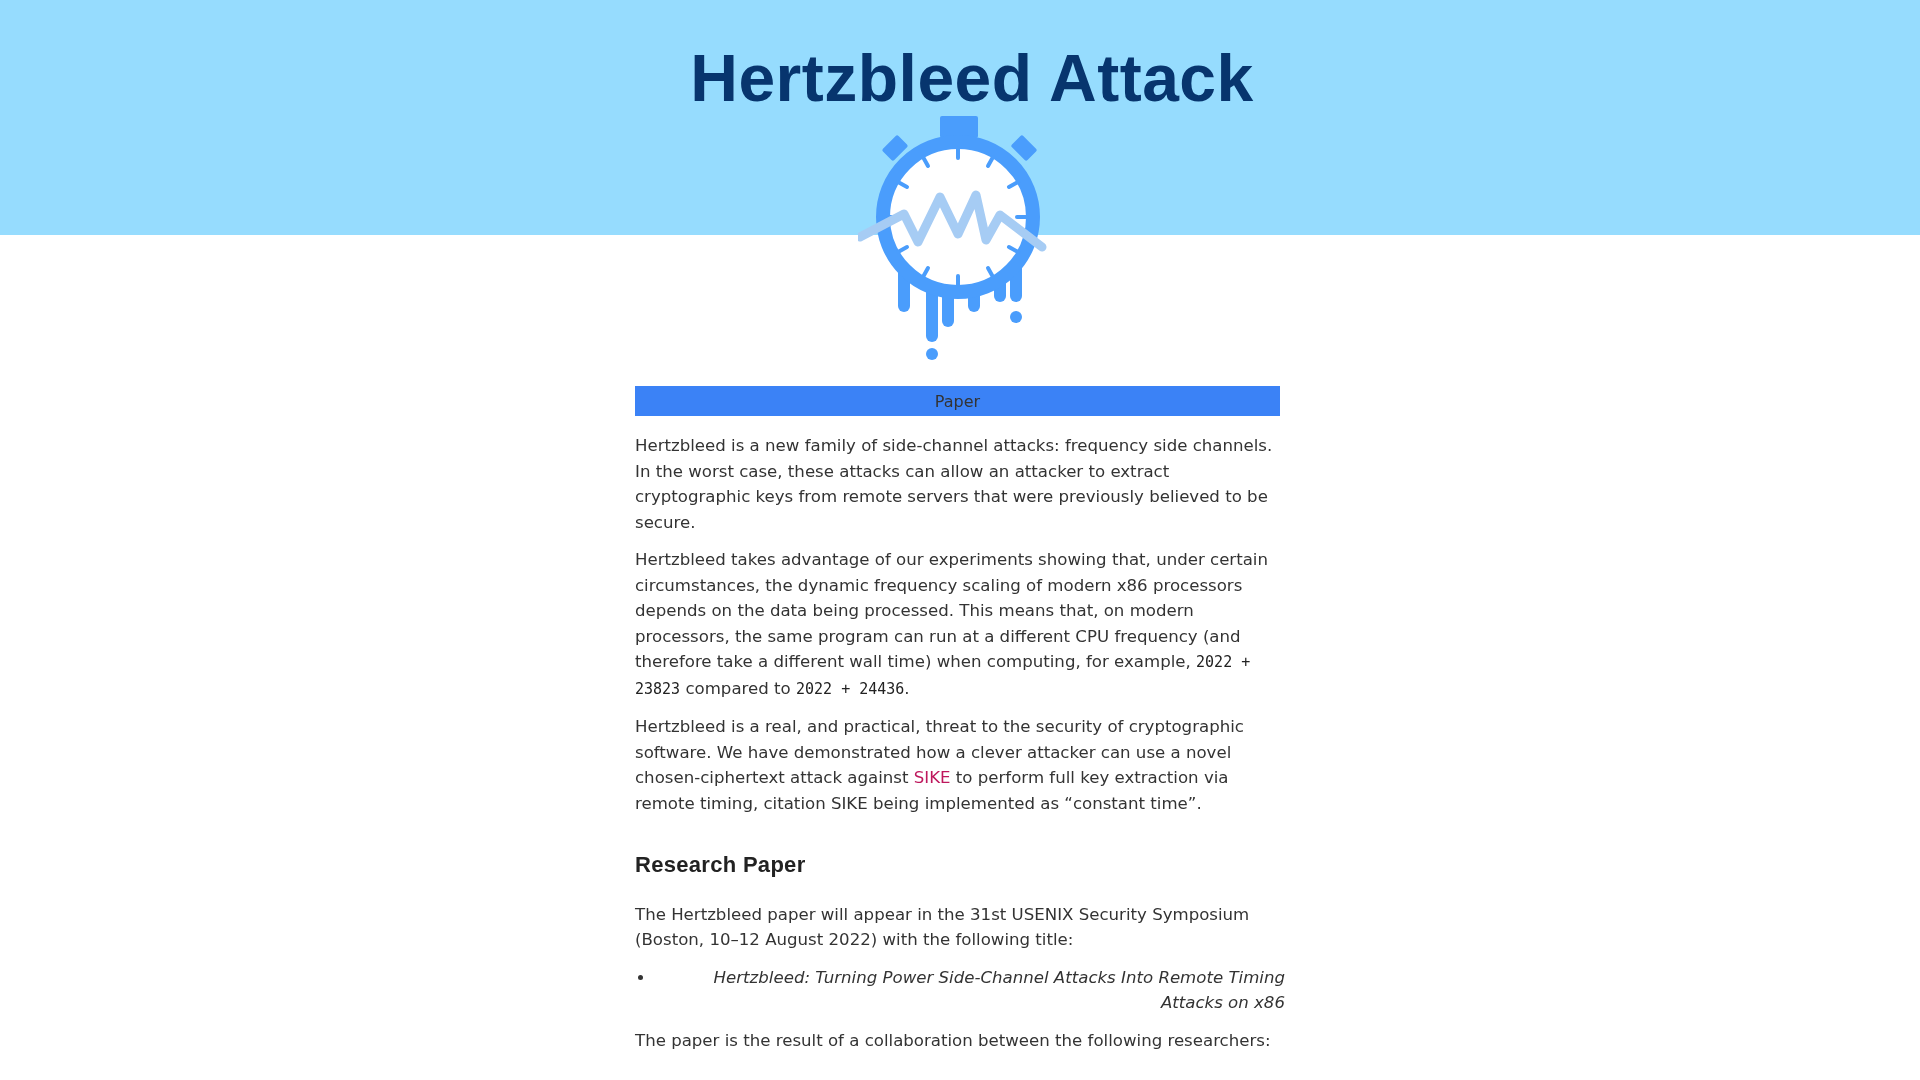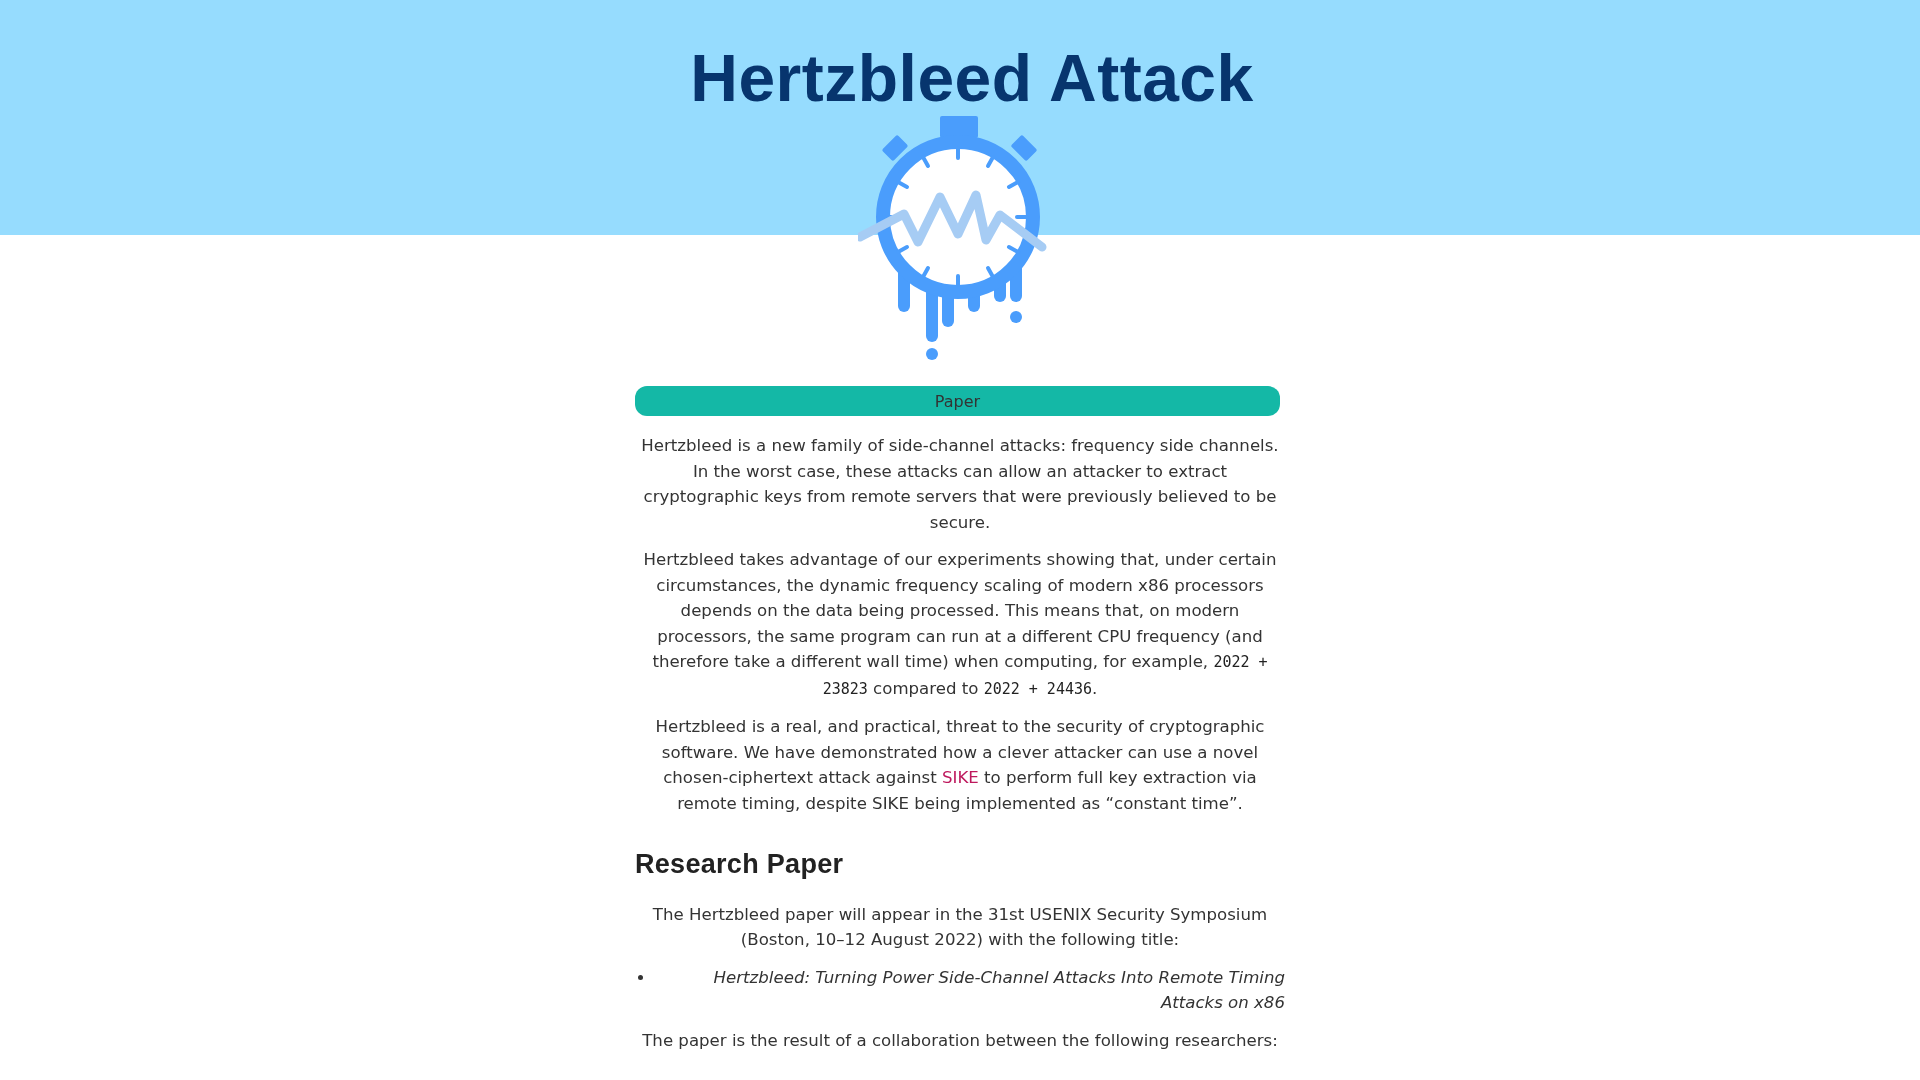--- a/index.html
+++ b/index.html
@@ -20,37 +20,37 @@
     font-size: 66px; letter-spacing: 0.5px; color: #07356e; margin: 12px;
   }
   .logo {
     position: absolute; left: 858px; top: 112px; width: 190px; height: 250px;
   }
   .tabs {
     position: absolute; left: 635px; top: 386px; width: 645px; height: 30px;
     display: flex; gap: 6px;
   }
   .tab {
-    flex: 1; background: #14b8a6; color: #333;
+    flex: 1; background: #3b82f6; color: #333;
     display: flex; align-items: center; justify-content: center;
-    font-size: 16px; cursor: pointer; border-radius: 12px;
+    font-size: 16px; cursor: pointer;
   }
   .content {
     position: absolute; left: 635px; top: 433px; width: 650px;
     font-size: 16.6px; line-height: 25.5px; color: #333;
   }
-  .content p { margin: 0 0 12px 0; text-align: center; }
+  .content p { margin: 0 0 12px 0; }
   code {
     font-family: "DejaVu Sans Mono", "Liberation Mono", monospace;
     font-size: 15px; color: #222;
   }
   a { color: #be185d; text-decoration: none; }
   h2 {
     font-family: "Liberation Sans", sans-serif; font-weight: 700;
-    font-size: 27px; color: #222; margin: 36px 0 24px 0; letter-spacing: 0.3px;
+    font-size: 22px; color: #222; margin: 36px 0 24px 0; letter-spacing: 0.3px;
   }
   ul { margin: 0 0 12px 0; padding-left: 20px; text-align: right; }
   ul li { margin: 0; }
   .italic { font-style: italic; }
 </style>
 </head>
 <body>
 
 <div class="header-band"></div>
 <h1 class="site-title">Hertzbleed Attack</h1>
@@ -94,21 +94,21 @@
 <div class="tabs">
   <div class="tab">Paper</div>
 </div>
 
 <div class="content">
   <p>Hertzbleed is a new family of side-channel attacks: frequency side channels. In the worst case, these attacks can allow an attacker to extract cryptographic keys from remote servers that were previously believed to be secure.</p>
   <p>
     <span>Hertzbleed takes advantage of our experiments showing that, under certain circumstances, the dynamic frequency scaling of modern x86 processors depends on the data being processed. This means that, on modern processors, the same program can run at a different CPU frequency (and therefore take a different wall time) when computing, for example, </span><code>2022 + 23823</code><span> compared to </span><code>2022 + 24436</code><span>.</span>
   </p>
   <p>
-    <span>Hertzbleed is a real, and practical, threat to the security of cryptographic software. We have demonstrated how a clever attacker can use a novel chosen-ciphertext attack against </span><a href="#">SIKE</a><span> to perform full key extraction via remote timing, despite SIKE being implemented as “constant time”.</span>
+    <span>Hertzbleed is a real, and practical, threat to the security of cryptographic software. We have demonstrated how a clever attacker can use a novel chosen-ciphertext attack against </span><a href="#">SIKE</a><span> to perform full key extraction via remote timing, citation SIKE being implemented as “constant time”.</span>
   </p>
 
   <h2>Research Paper</h2>
 
   <p>The Hertzbleed paper will appear in the 31st USENIX Security Symposium (Boston, 10–12 August 2022) with the following title:</p>
   <ul>
     <li class="italic">Hertzbleed: Turning Power Side-Channel Attacks Into Remote Timing Attacks on x86</li>
   </ul>
   <p>The paper is the result of a collaboration between the following researchers:</p>
 

